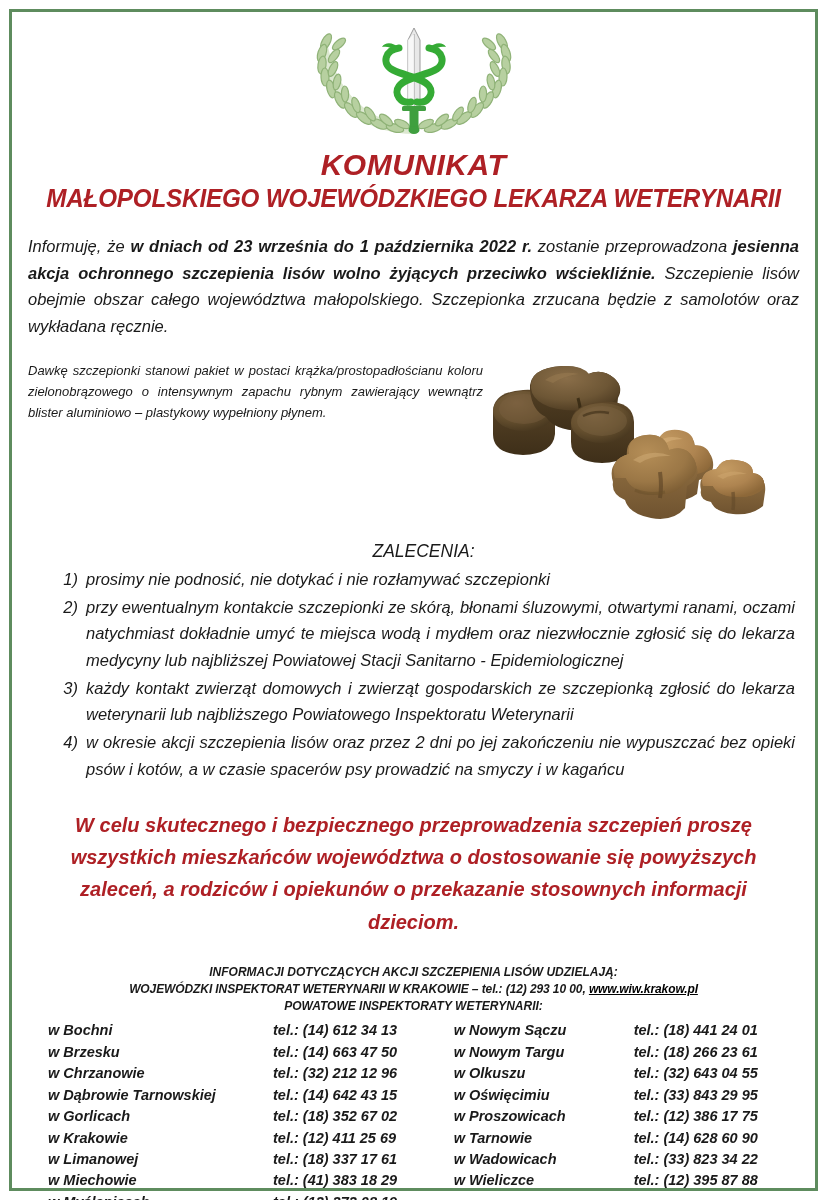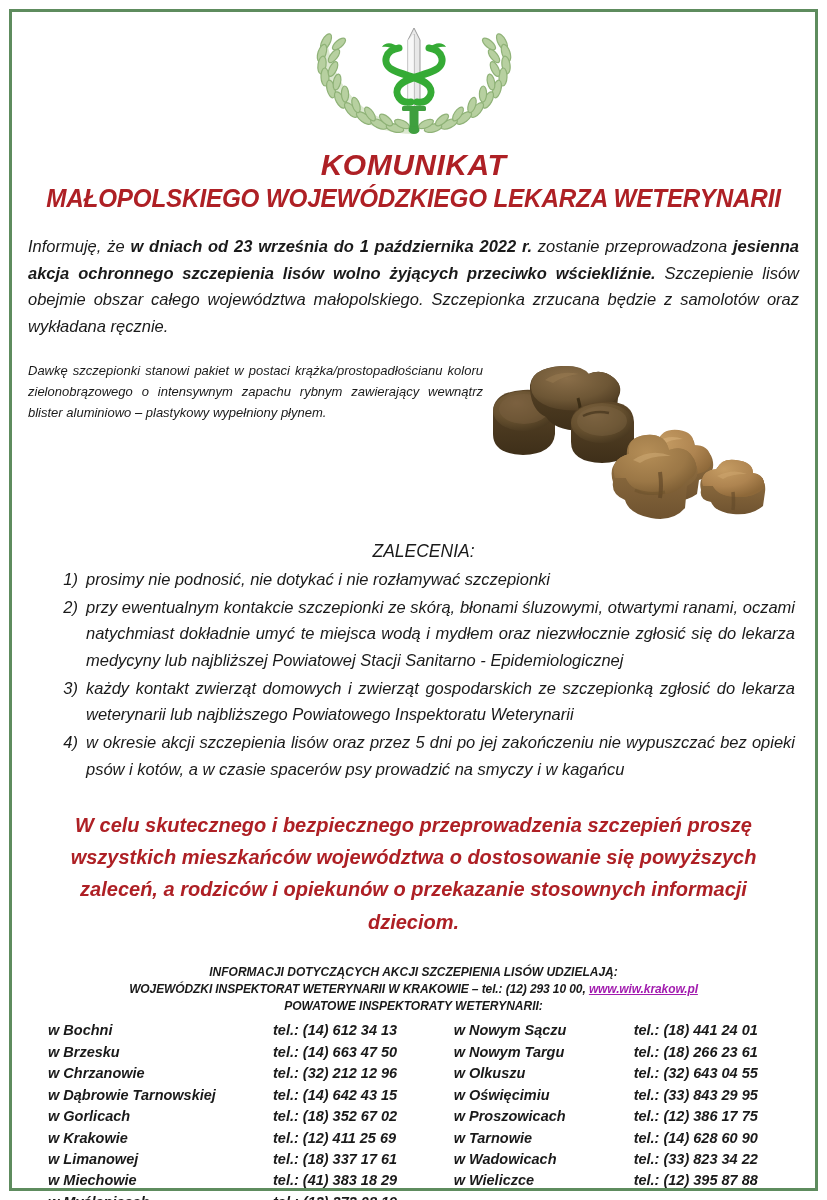--- a/index.html
+++ b/index.html
@@ -144,21 +144,21 @@
   
   .contact-head {
     text-align: center;
     font-weight: bold;
     font-size: 12px;
     line-height: 1.42;
     margin-top: 26px;
   }
   .contact-head .line2 { letter-spacing: -0.1px; }
   .contact-head a, .contact-head .url {
-    color: #a21caf;
+    color: #000000;
     text-decoration: underline;
   }
   .contacts {
     display: flex;
     margin-top: 5px;
     font-weight: bold;
     font-size: 14.5px;
     line-height: 1.48;
     justify-content: center;
   }
@@ -348,21 +348,21 @@
         </g>
       </svg>
     </div>
 
     <div class="zalecenia-title">ZALECENIA:</div>
 
     <ol class="recs">
       <li><span class="num">1)</span><span>prosimy nie podnosić, nie dotykać i nie rozłamywać szczepionki</span></li>
       <li><span class="num">2)</span><span>przy ewentualnym kontakcie szczepionki ze skórą, błonami śluzowymi, otwartymi ranami, oczami natychmiast dokładnie umyć te miejsca wodą i mydłem oraz niezwłocznie zgłosić się do lekarza medycyny lub najbliższej Powiatowej Stacji Sanitarno - Epidemiologicznej</span></li>
       <li><span class="num">3)</span><span>każdy kontakt zwierząt domowych i zwierząt gospodarskich ze szczepionką zgłosić do lekarza weterynarii lub najbliższego Powiatowego Inspektoratu Weterynarii</span></li>
-      <li><span class="num">4)</span><span>w okresie akcji szczepienia lisów oraz przez 5 dni po jej zakończeniu nie wypuszczać bez opieki psów i kotów, a w czasie spacerów psy prowadzić na smyczy i w kagańcu</span></li>
+      <li><span class="num">4)</span><span>w okresie akcji szczepienia lisów oraz przez 2 dni po jej zakończeniu nie wypuszczać bez opieki psów i kotów, a w czasie spacerów psy prowadzić na smyczy i w kagańcu</span></li>
     </ol>
 
     <p class="cta">W celu skutecznego i bezpiecznego przeprowadzenia szczepień proszę wszystkich mieszkańców województwa o dostosowanie się powyższych zaleceń, a rodziców i opiekunów o przekazanie stosownych informacji dzieciom.</p>
 
     <div class="contact-head">
       <div>INFORMACJI DOTYCZĄCYCH AKCJI SZCZEPIENIA LISÓW UDZIELAJĄ:</div>
       <div class="line2"><span>WOJEWÓDZKI INSPEKTORAT WETERYNARII W KRAKOWIE – tel.: (12) 293 10 00, </span><span class="url">www.wiw.krakow.pl</span></div>
       <div>POWATOWE INSPEKTORATY WETERYNARII:</div>
     </div>
 

